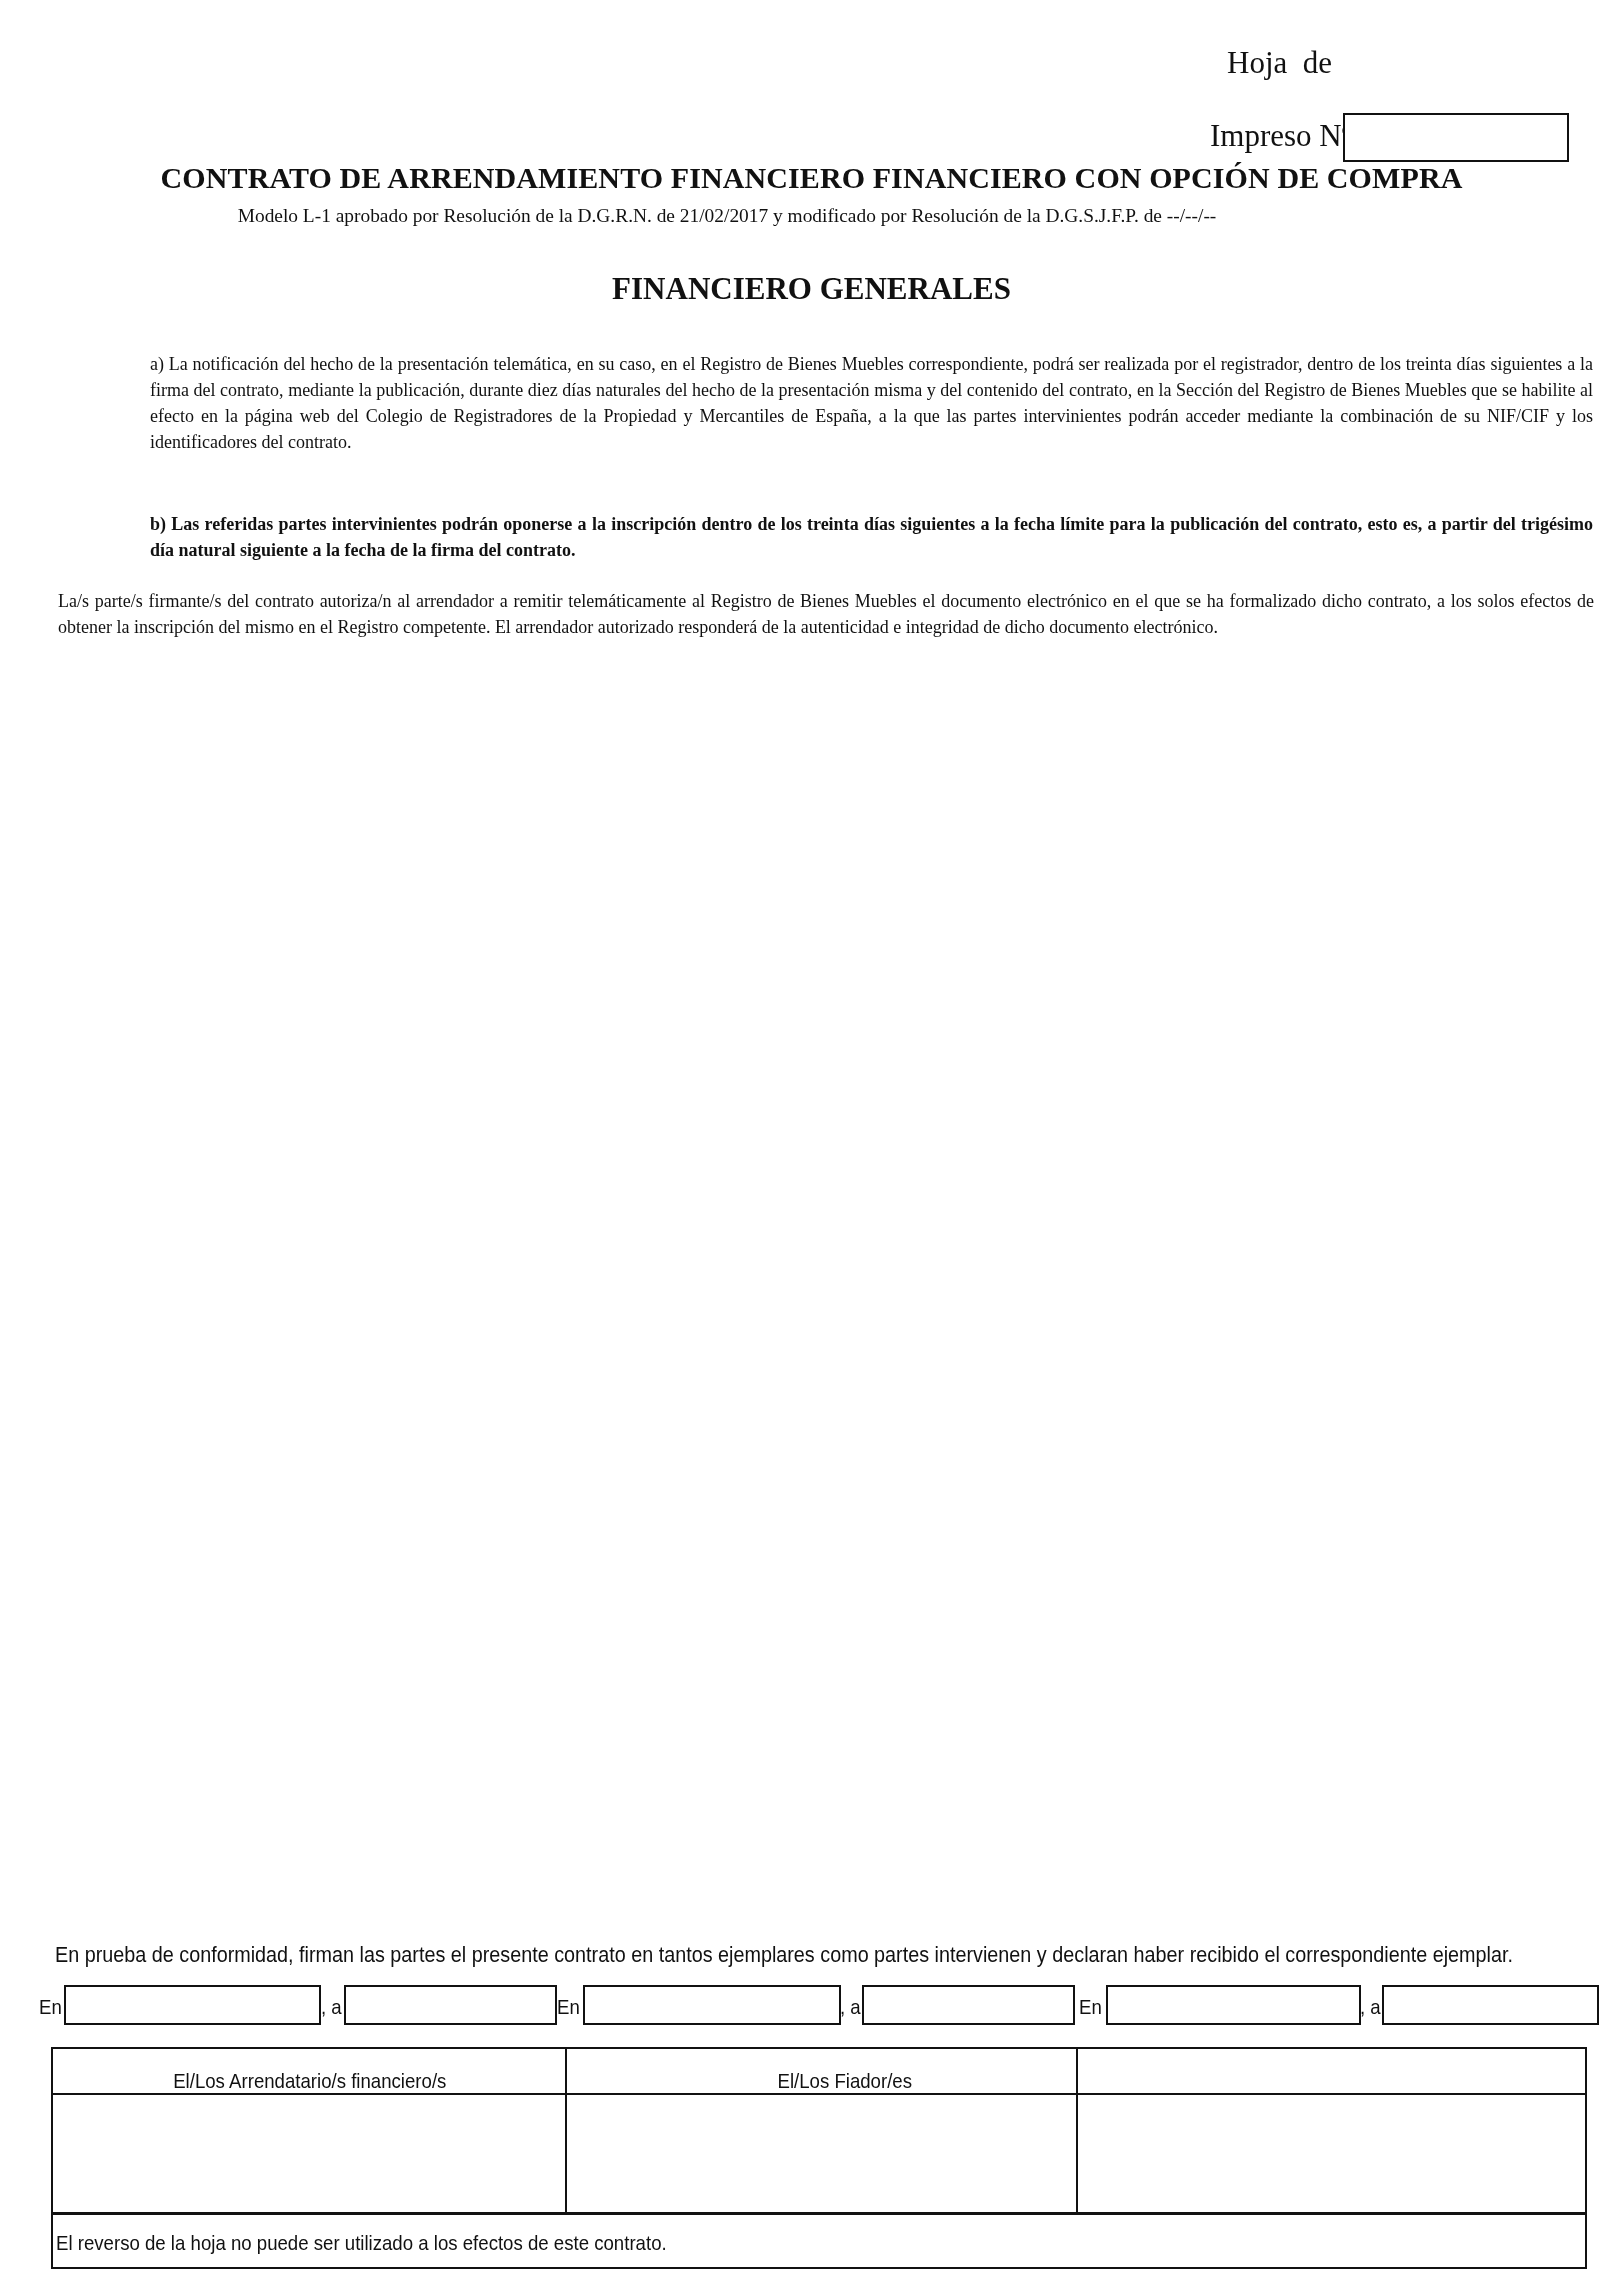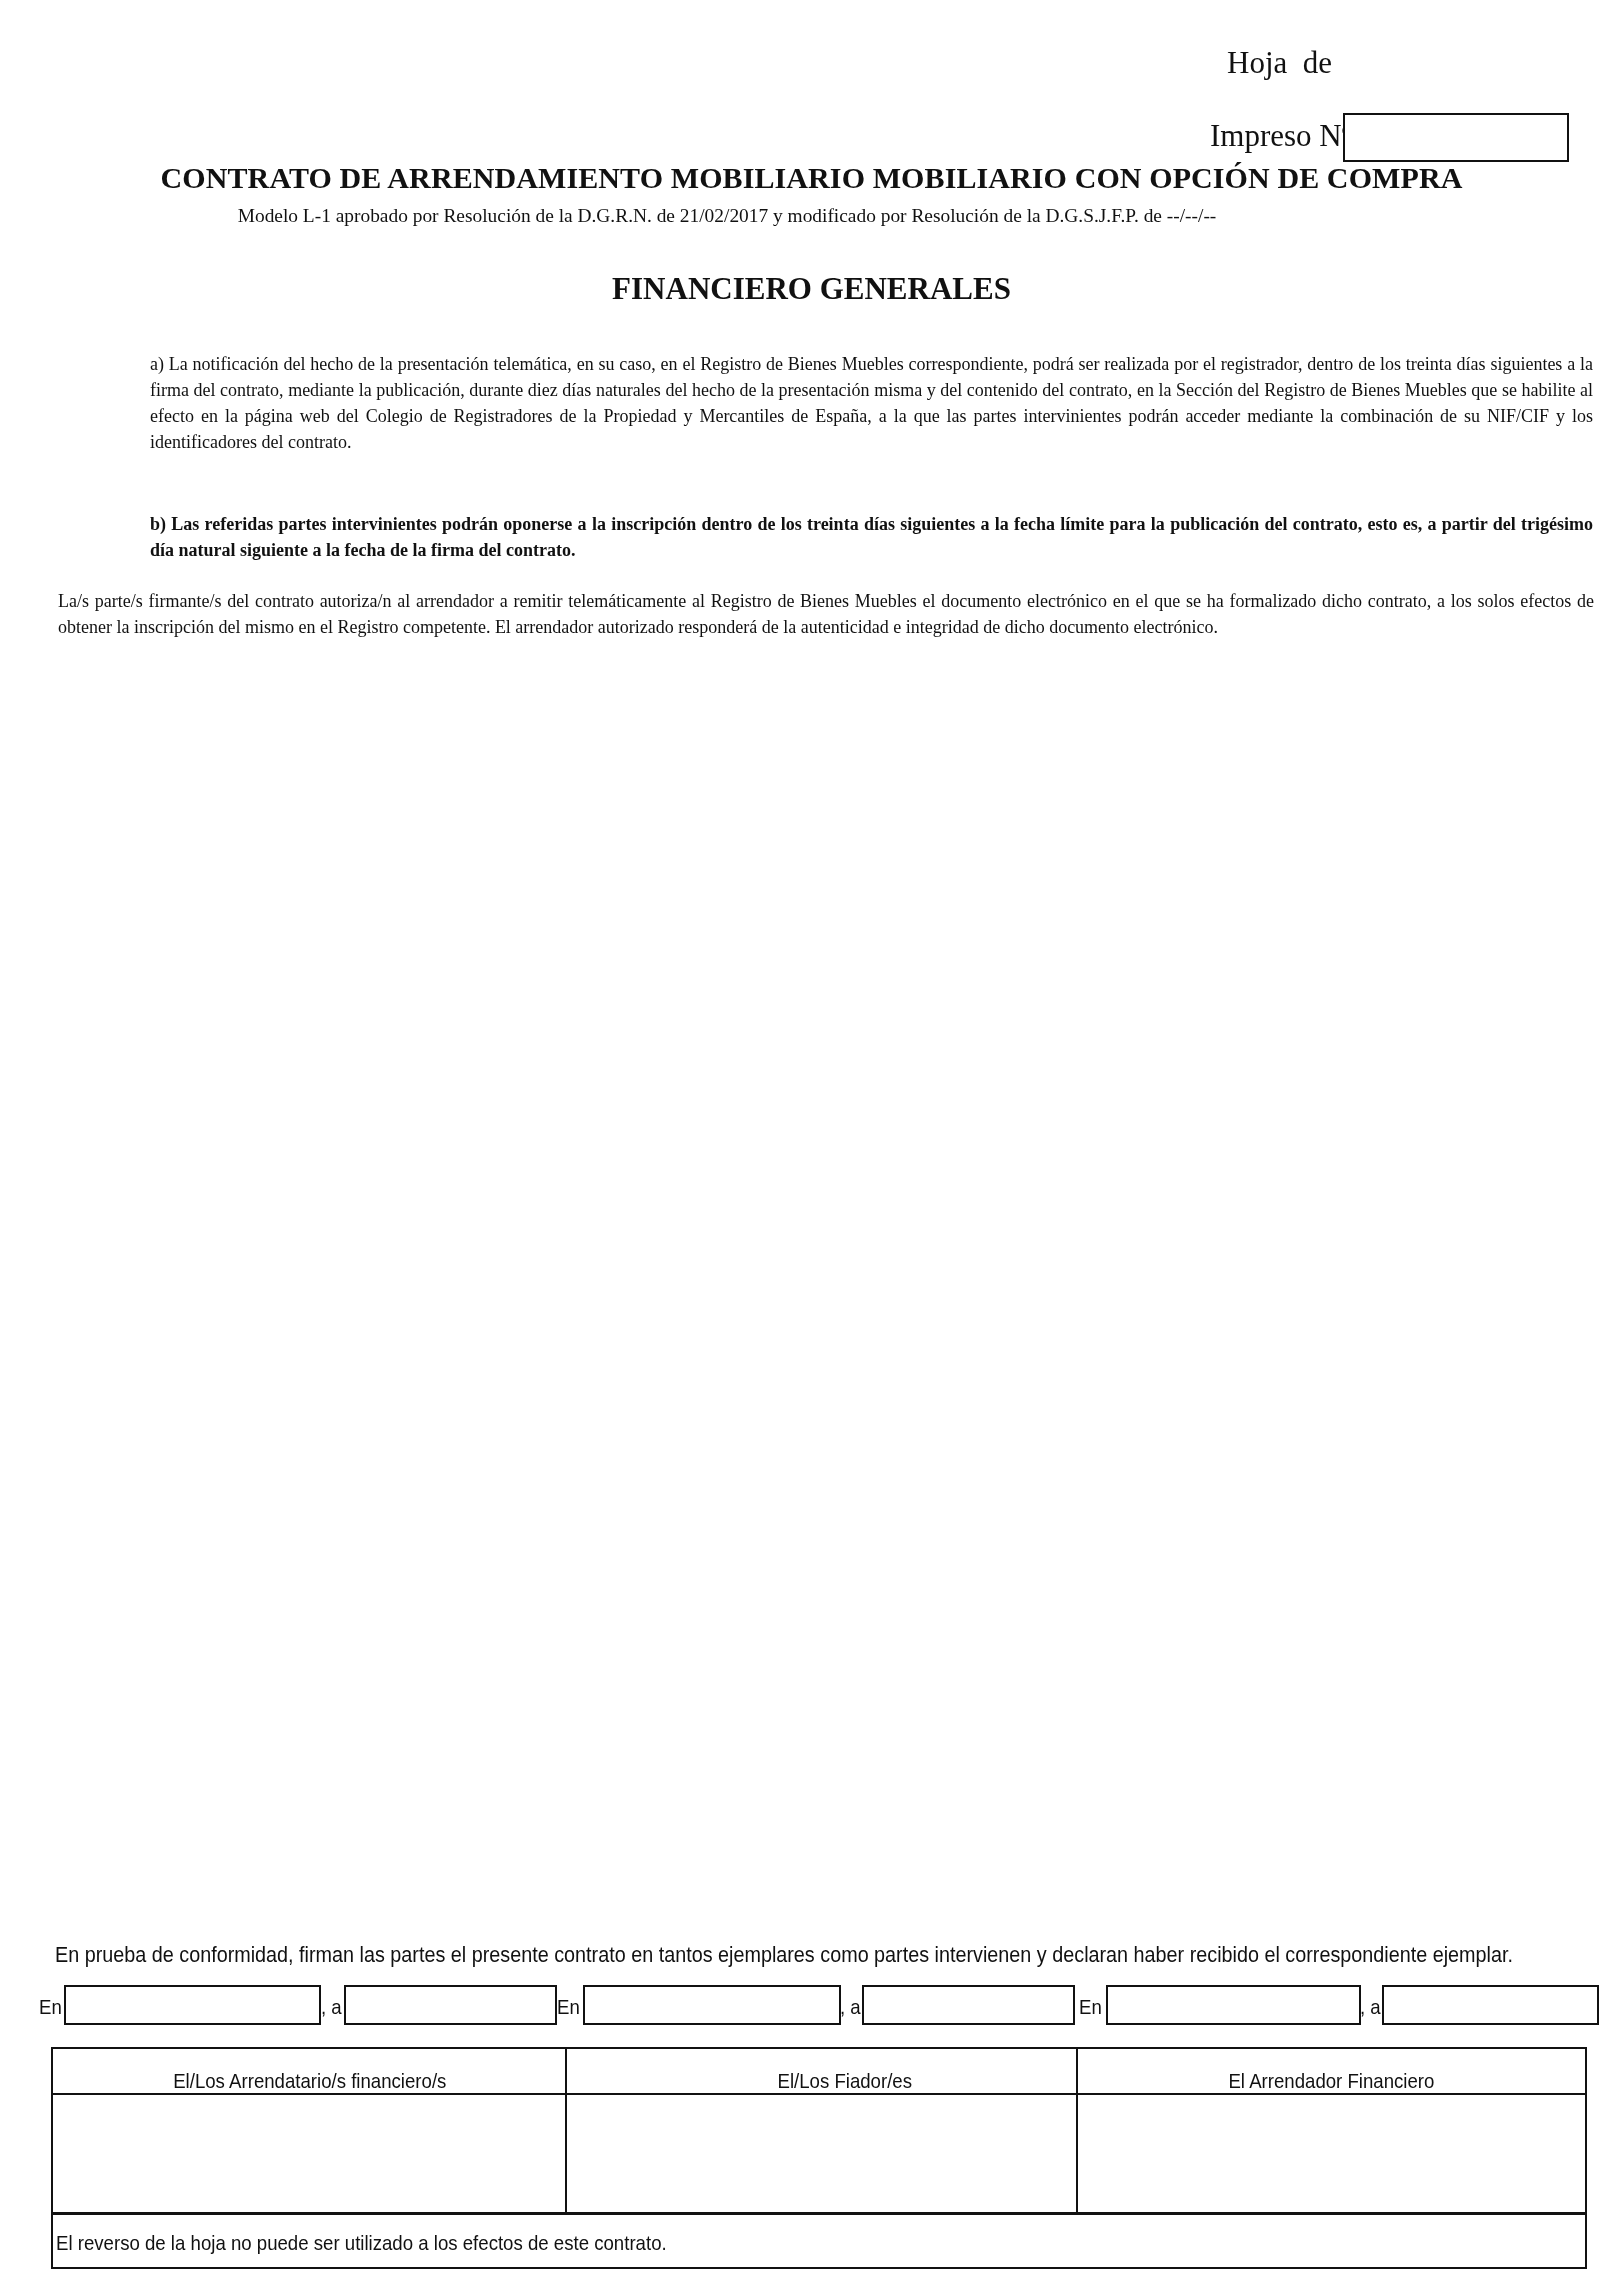--- a/index.html
+++ b/index.html
@@ -33,21 +33,21 @@
     .hline { position: absolute; height: 2.1px; background: #111; left: 0; right: 0; }
     #footer-note { left: 3.3px; top: 2230px; font-size: 20.7px; transform: scaleX(0.9); transform-origin: left top; white-space: nowrap; }
   </style>
 </head>
 <body>
 
 <div id="hoja" class="abs serif">Hoja  de</div>
 <div id="impreso-label" class="abs serif">Impreso Nº</div>
 <div id="impreso-box" class="abs"></div>
 
-<div id="title" class="abs serif">CONTRATO DE ARRENDAMIENTO MOBILIARIO MOBILIARIO CON OPCIÓN DE COMPRA</div>
+<div id="title" class="abs serif">CONTRATO DE ARRENDAMIENTO FINANCIERO FINANCIERO CON OPCIÓN DE COMPRA</div>
 <div id="subtitle" class="abs serif">Modelo L-1 aprobado por Resolución de la D.G.R.N. de 21/02/2017 y modificado por Resolución de la D.G.S.J.F.P. de --/--/--</div>
 <div id="section-title" class="abs serif">FINANCIERO GENERALES</div>
 
 <div id="para-a" class="abs serif para last-line-left">a) La notificación del hecho de la presentación telemática, en su caso, en el Registro de Bienes Muebles correspondiente, podrá ser realizada por el registrador, dentro de los treinta días siguientes a la firma del contrato, mediante la publicación, durante diez días naturales del hecho de la presentación misma y del contenido del contrato, en la Sección del Registro de Bienes Muebles que se habilite al efecto en la página web del Colegio de Registradores de la Propiedad y Mercantiles de España, a la que las partes intervinientes podrán acceder mediante la combinación de su NIF/CIF y los identificadores del contrato.</div>
 <div id="para-b" class="abs serif para last-line-left">b) Las referidas partes intervinientes podrán oponerse a la inscripción dentro de los treinta días siguientes a la fecha límite para la publicación del contrato, esto es, a partir del trigésimo día natural siguiente a la fecha de la firma del contrato.</div>
 <div id="para-auth" class="abs serif para last-line-left">La/s parte/s firmante/s del contrato autoriza/n al arrendador a remitir telemáticamente al Registro de Bienes Muebles el documento electrónico en el que se ha formalizado dicho contrato, a los solos efectos de obtener la inscripción del mismo en el Registro competente. El arrendador autorizado responderá de la autenticidad e integridad de dicho documento electrónico.</div>
 
 <div id="conformity" class="abs sans" style="left:55px; top:1943px; font-size:21.5px; transform:scaleX(0.92); transform-origin:left top; white-space:nowrap;">En prueba de conformidad, firman las partes el presente contrato en tantos ejemplares como partes intervienen y declaran haber recibido el correspondiente ejemplar.</div>
 
 <div class="abs sans sign-lbl" style="left:39px;">En</div>
@@ -66,23 +66,20 @@
 <div class="abs sign-box" style="left:1382px; width:213px;"></div>
 
 <div id="sig-table" class="abs">
 
   <div class="tcell th sans" style="left:0; top:0; width:513px; height:44px;">
     <span>El/Los Arrendatario/s financiero/s</span>
   </div>
   <div class="tcell th sans" style="left:513px; top:0; width:511px; height:44px;padding-left:47px;">
     <span>El/Los Fiador/es</span>
   </div>
-  <div class="tcell th sans" style="left:1024px; top:0; width:508px; height:44px;">
-    <span>El Arrendador Financiero</span>
-  </div>
 
   <div class="hline" style="top:44px;"></div>
 
   <div class="tcell" style="left:0; top:45px; width:513px; height:117px;"></div>
   <div class="tcell" style="left:513px; top:45px; width:511px; height:117px;"></div>
   <div class="tcell" style="left:1024px; top:45px; width:508px; height:117px;"></div>
 
   <div class="vline" style="left:512px; top:0; height:164px;"></div>
   <div class="vline" style="left:1023px; top:0; height:164px;"></div>
 

